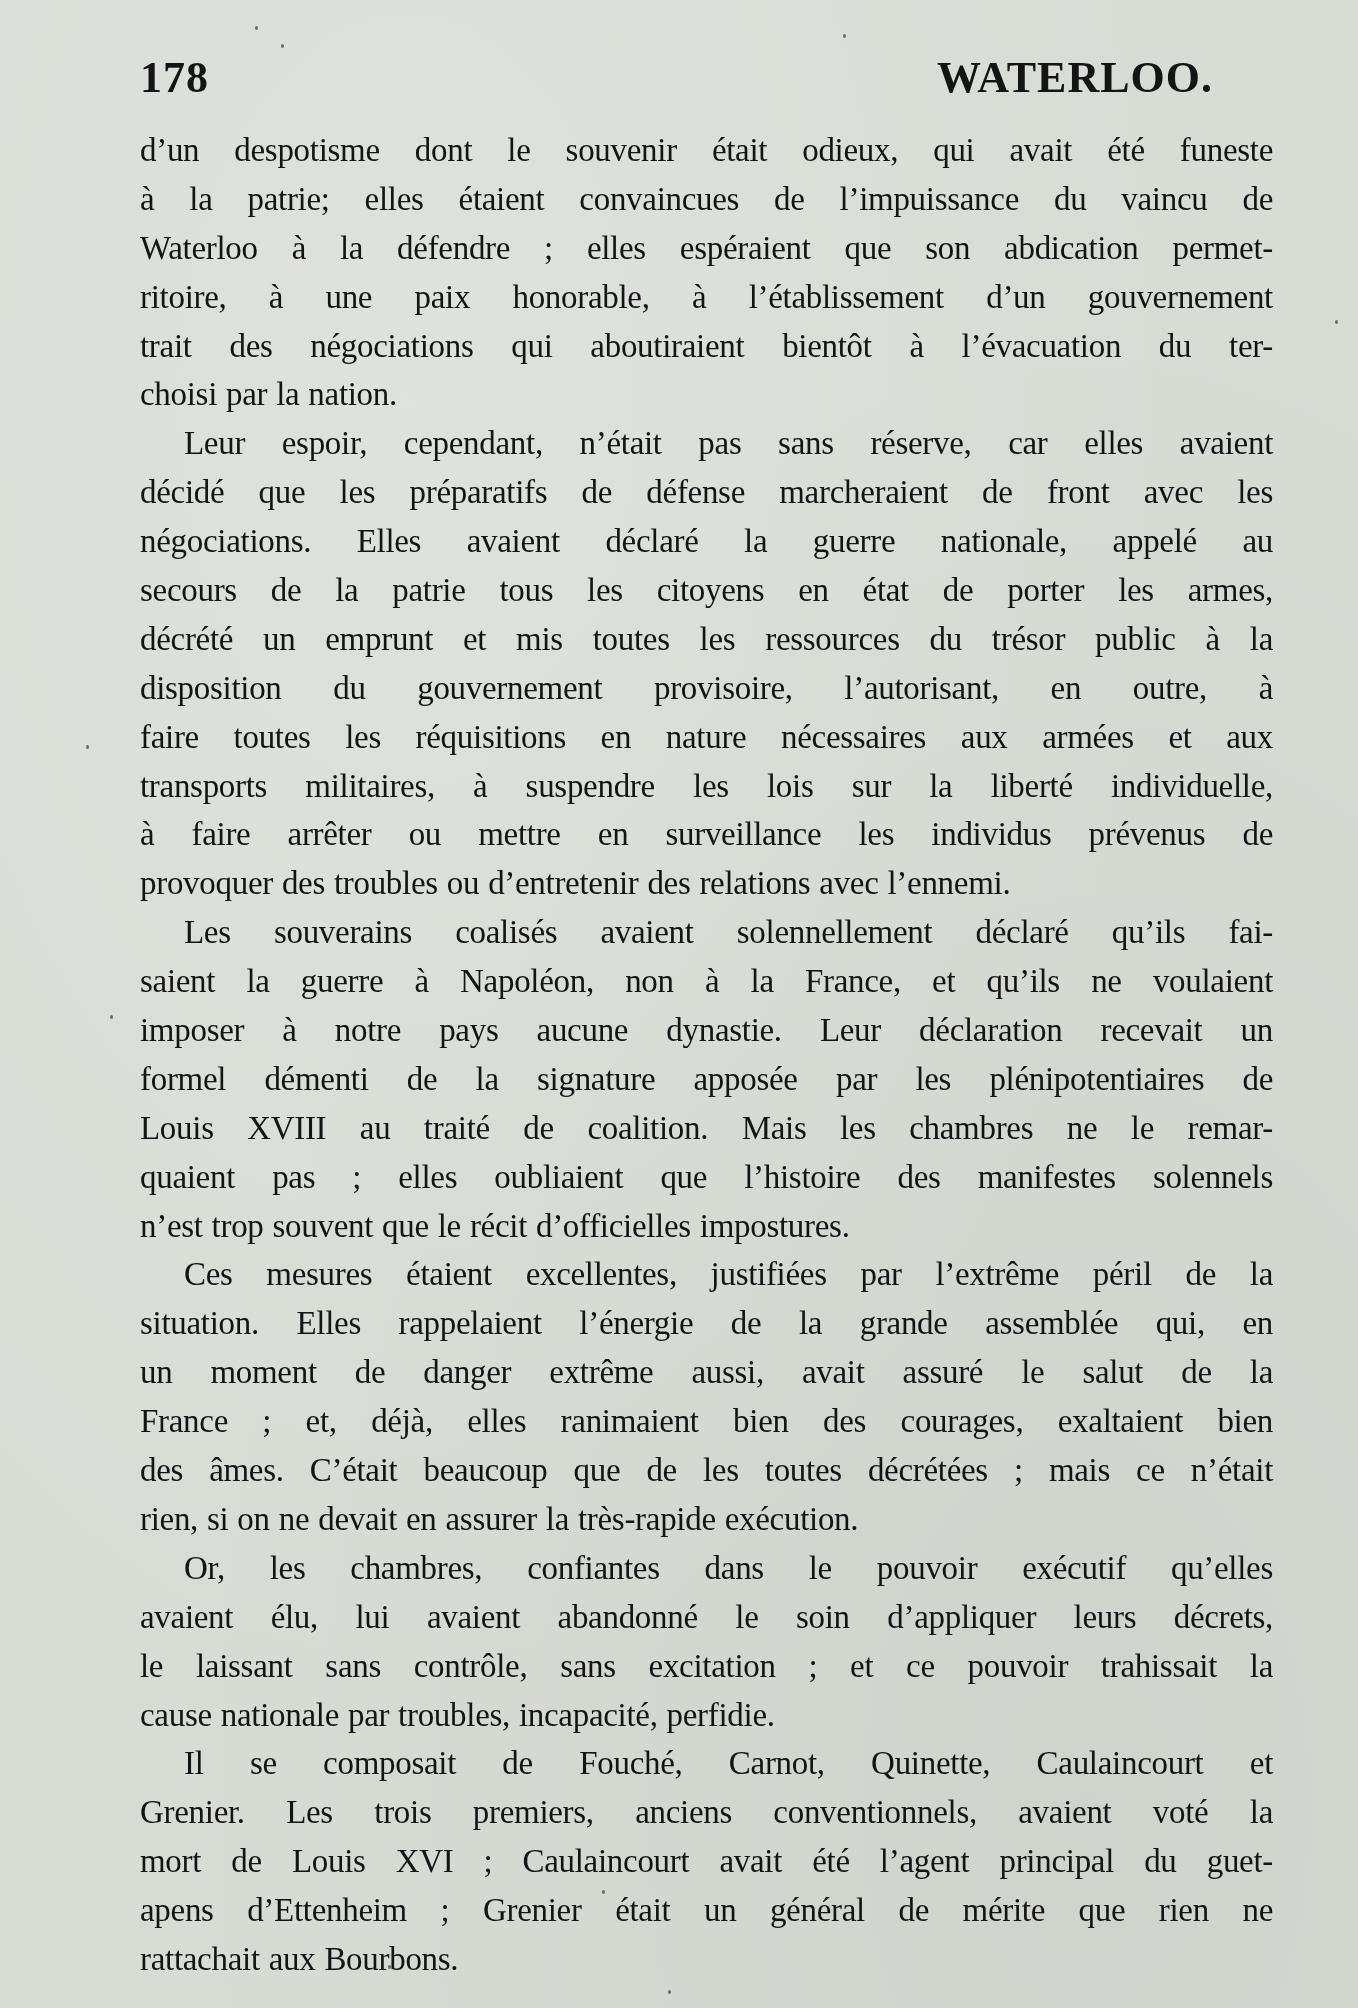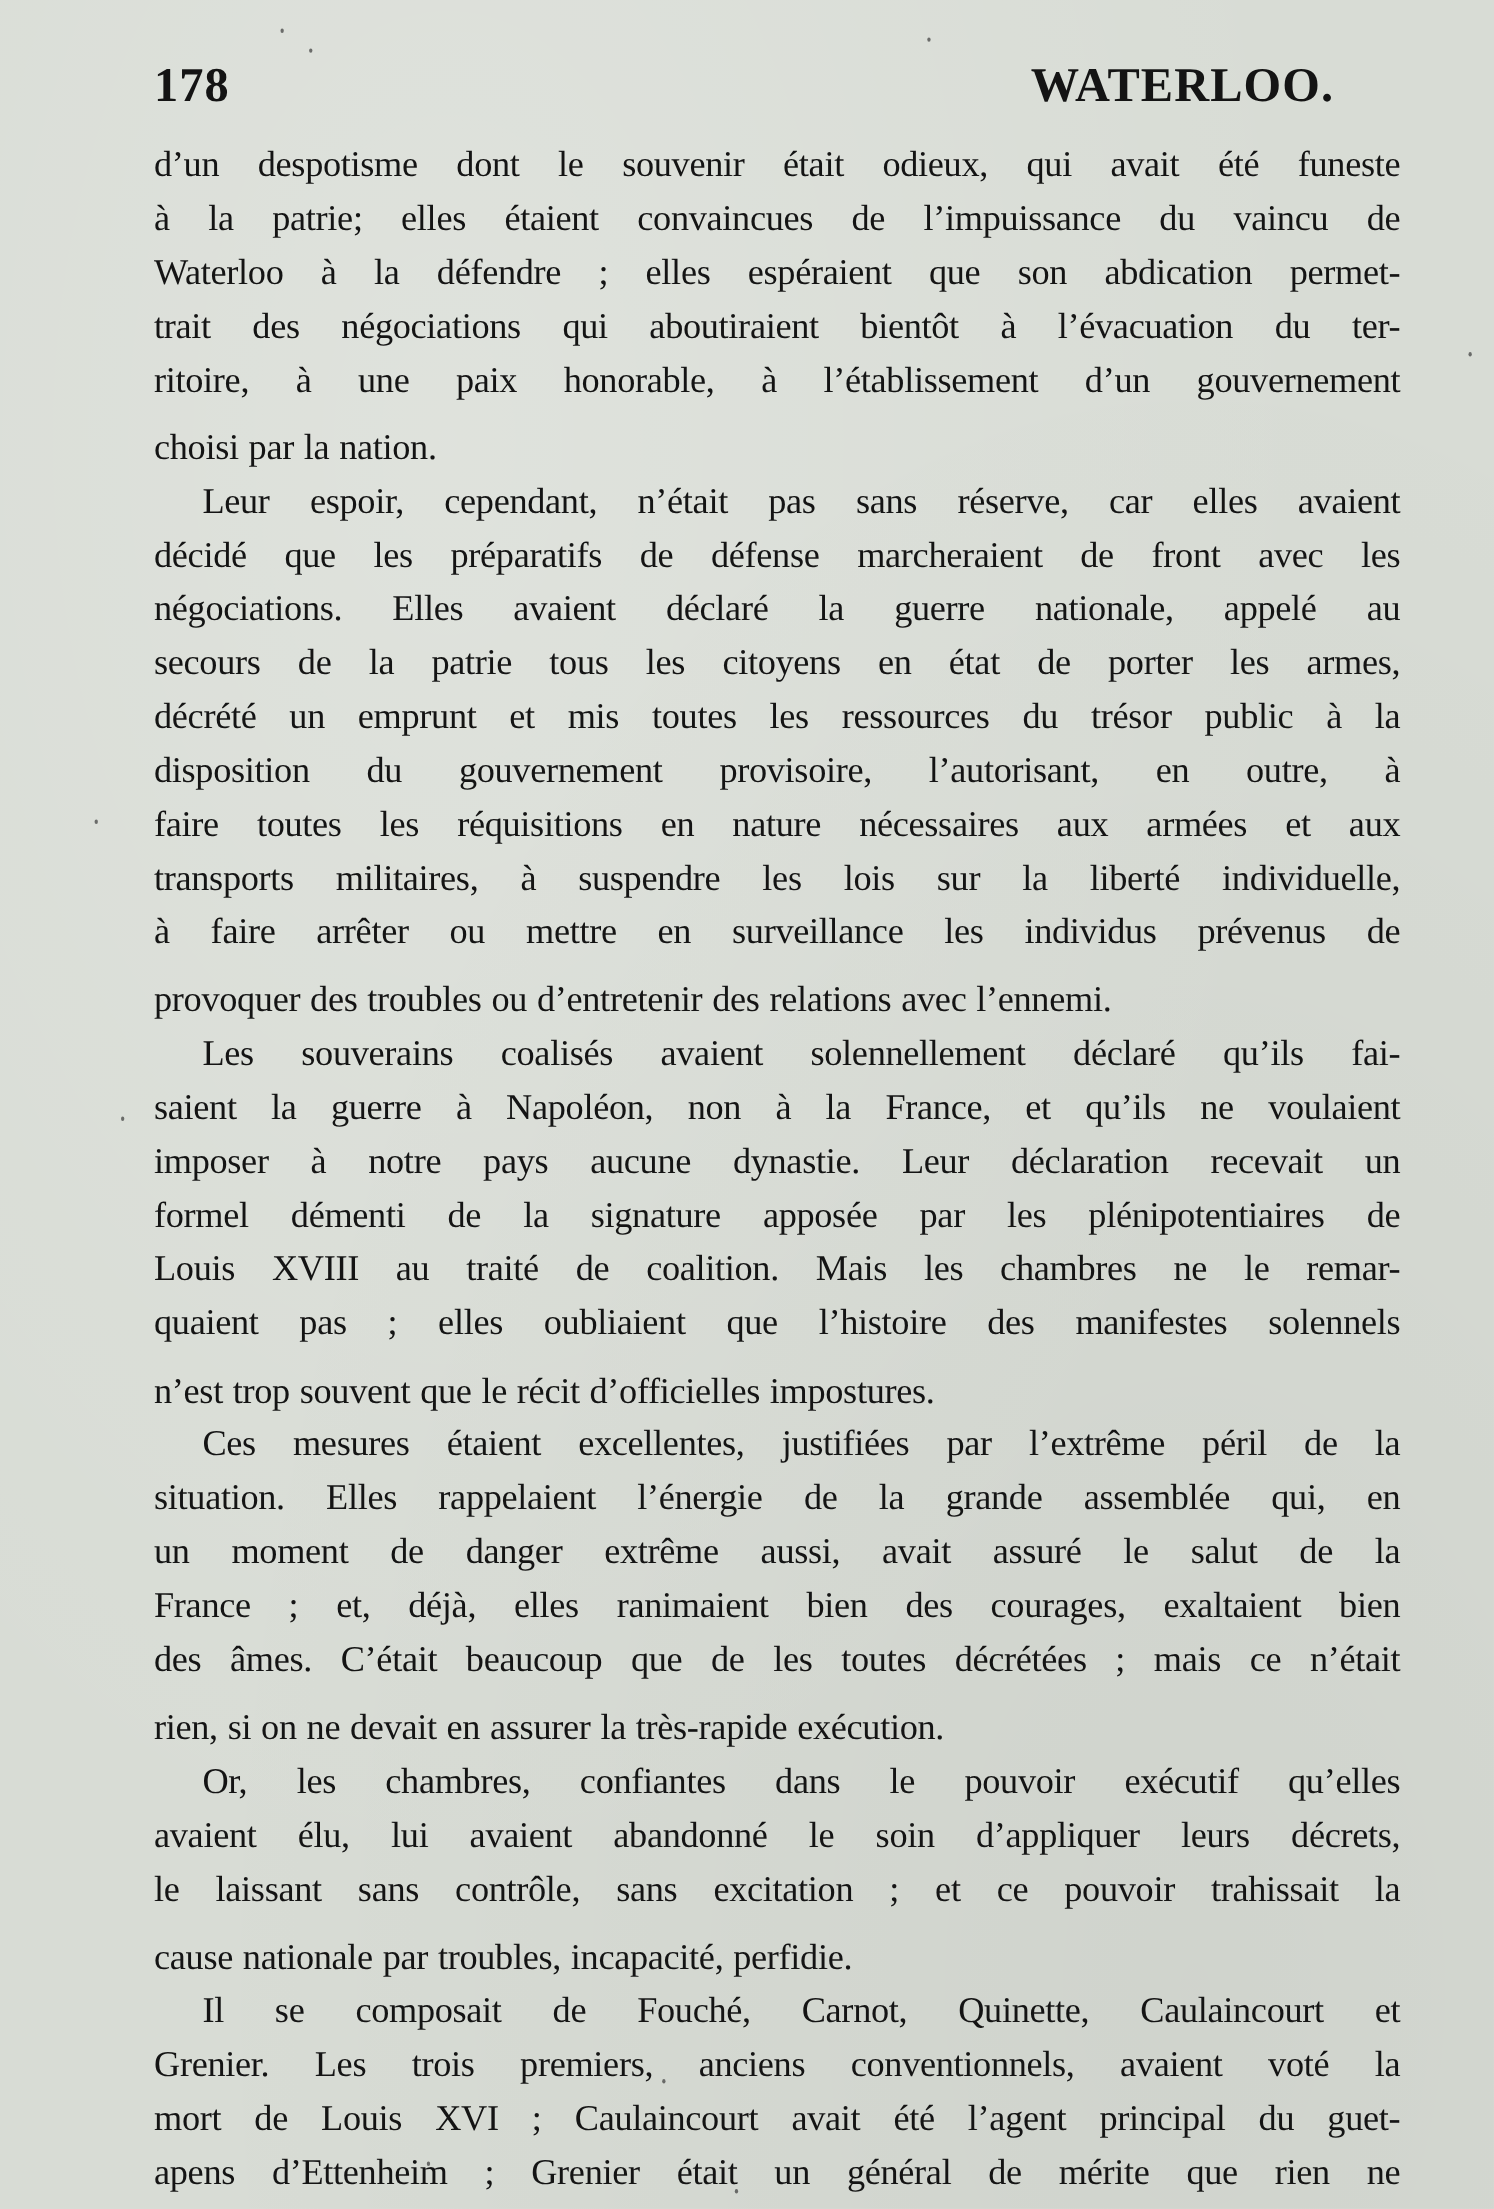--- a/index.html
+++ b/index.html
@@ -57,21 +57,20 @@
       font-weight: normal;
       white-space: nowrap;
       text-align: justify;
       text-align-last: justify;
       transform-origin: left center;
       letter-spacing: -0.3px;
       word-spacing: 1px;
     }
     .line.last {
       text-align-last: left;
-      margin-top: 13px;
     }
     .line.indent {
       padding-left: 44px;
     }
     .speck {
       position: absolute;
       width: 3px;
       height: 4px;
       background: #3a3a3a;
       border-radius: 50%;
@@ -84,22 +83,22 @@
 <div class="page">
   <div class="running-head">
     <span class="page-number">178</span>
     <span class="running-title">WATERLOO.</span>
   </div>
   <div class="body-text" id="body-text">
       <div>
         <span class="line">d’un despotisme dont le souvenir était odieux, qui avait été funeste</span>
         <span class="line">à la patrie; elles étaient convaincues de l’impuissance du vaincu de</span>
         <span class="line">Waterloo à la défendre ; elles espéraient que son abdication permet-</span>
+        <span class="line">ritoire, à une paix honorable, à l’établissement d’un gouvernement</span>
         <span class="line">trait des négociations qui aboutiraient bientôt à l’évacuation du ter-</span>
-        <span class="line">ritoire, à une paix honorable, à l’établissement d’un gouvernement</span>
         <span class="line last">choisi par la nation.</span>
       </div>
       <div>
         <span class="line indent">Leur espoir, cependant, n’était pas sans réserve, car elles avaient</span>
         <span class="line">décidé que les préparatifs de défense marcheraient de front avec les</span>
         <span class="line">négociations. Elles avaient déclaré la guerre nationale, appelé au</span>
         <span class="line">secours de la patrie tous les citoyens en état de porter les armes,</span>
         <span class="line">décrété un emprunt et mis toutes les ressources du trésor public à la</span>
         <span class="line">disposition du gouvernement provisoire, l’autorisant, en outre, à</span>
         <span class="line">faire toutes les réquisitions en nature nécessaires aux armées et aux</span>

